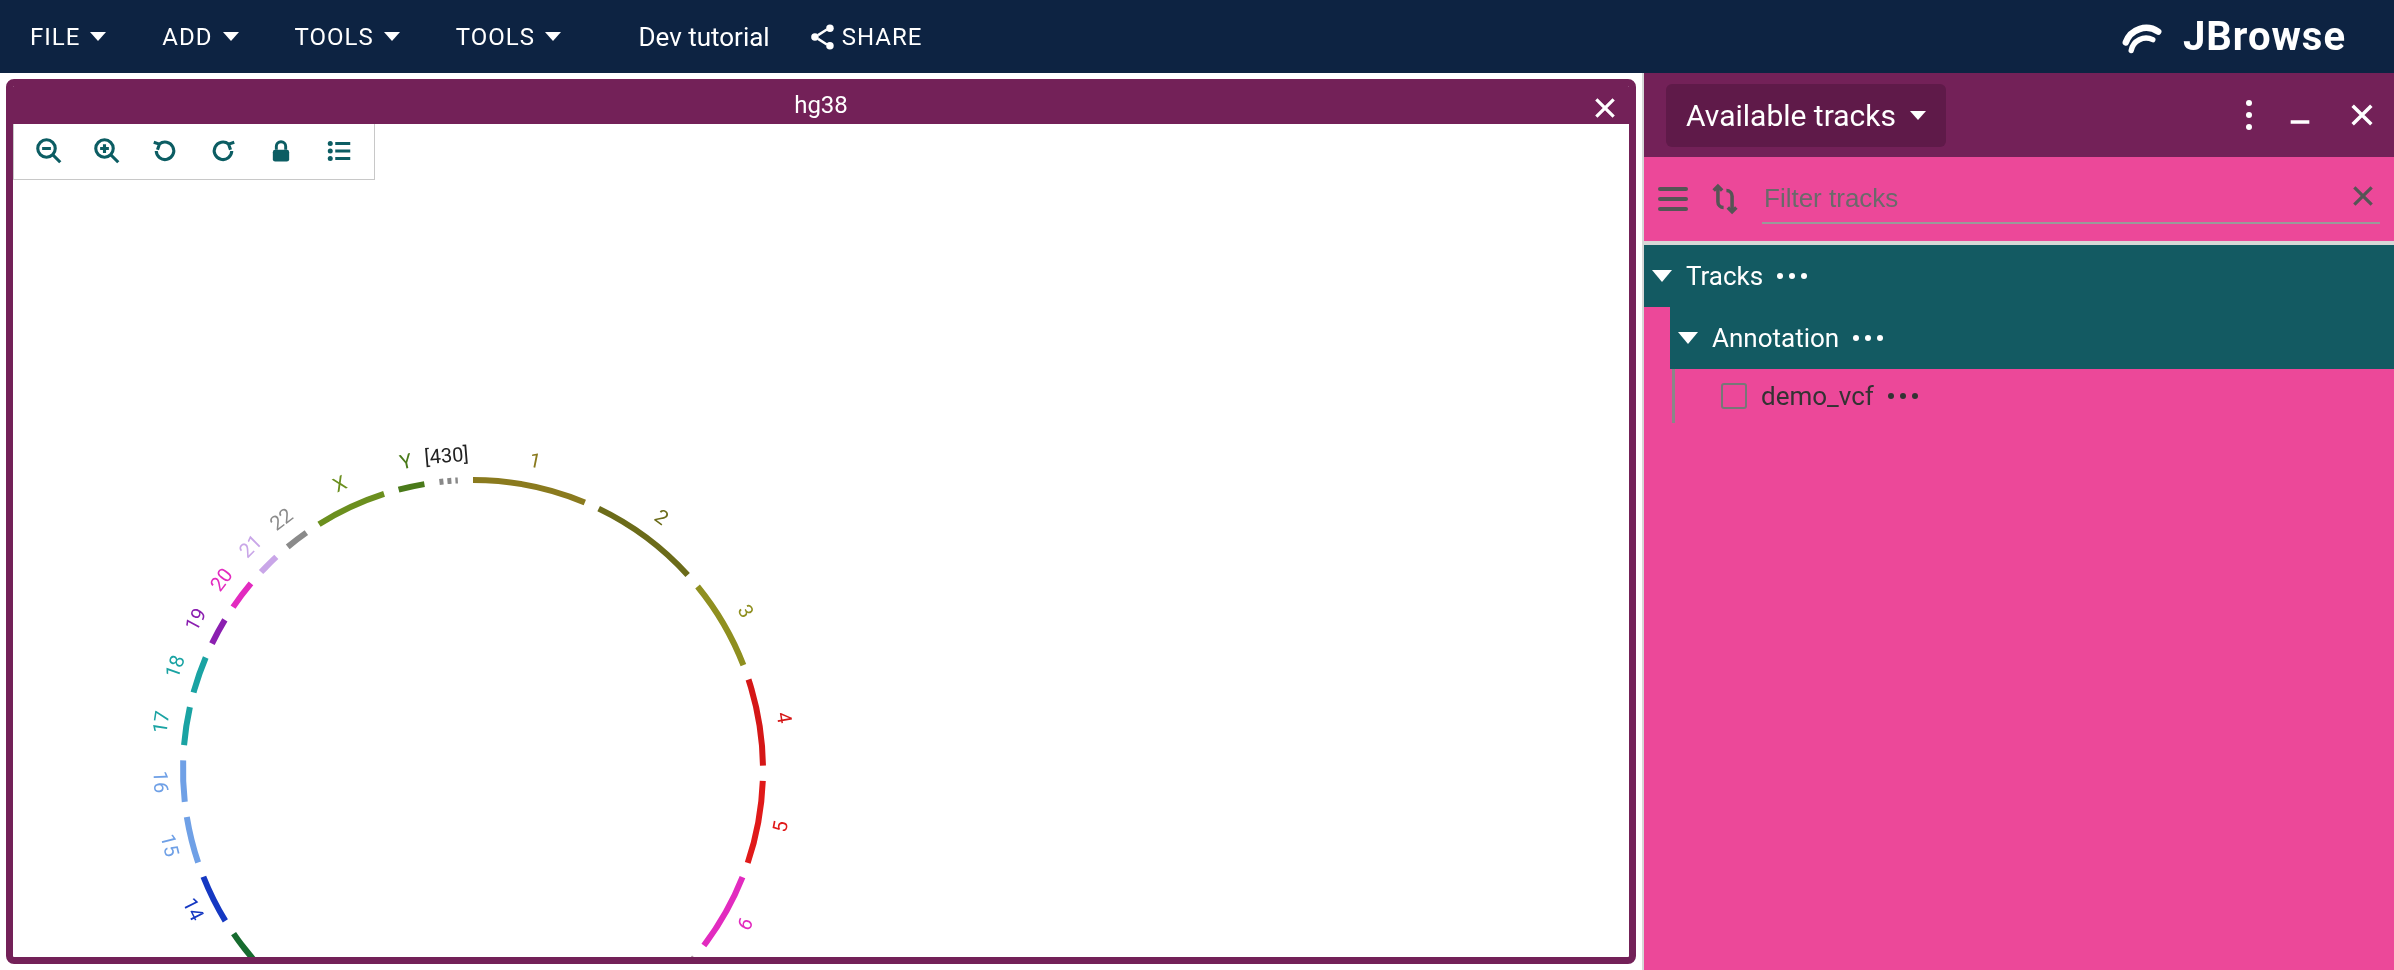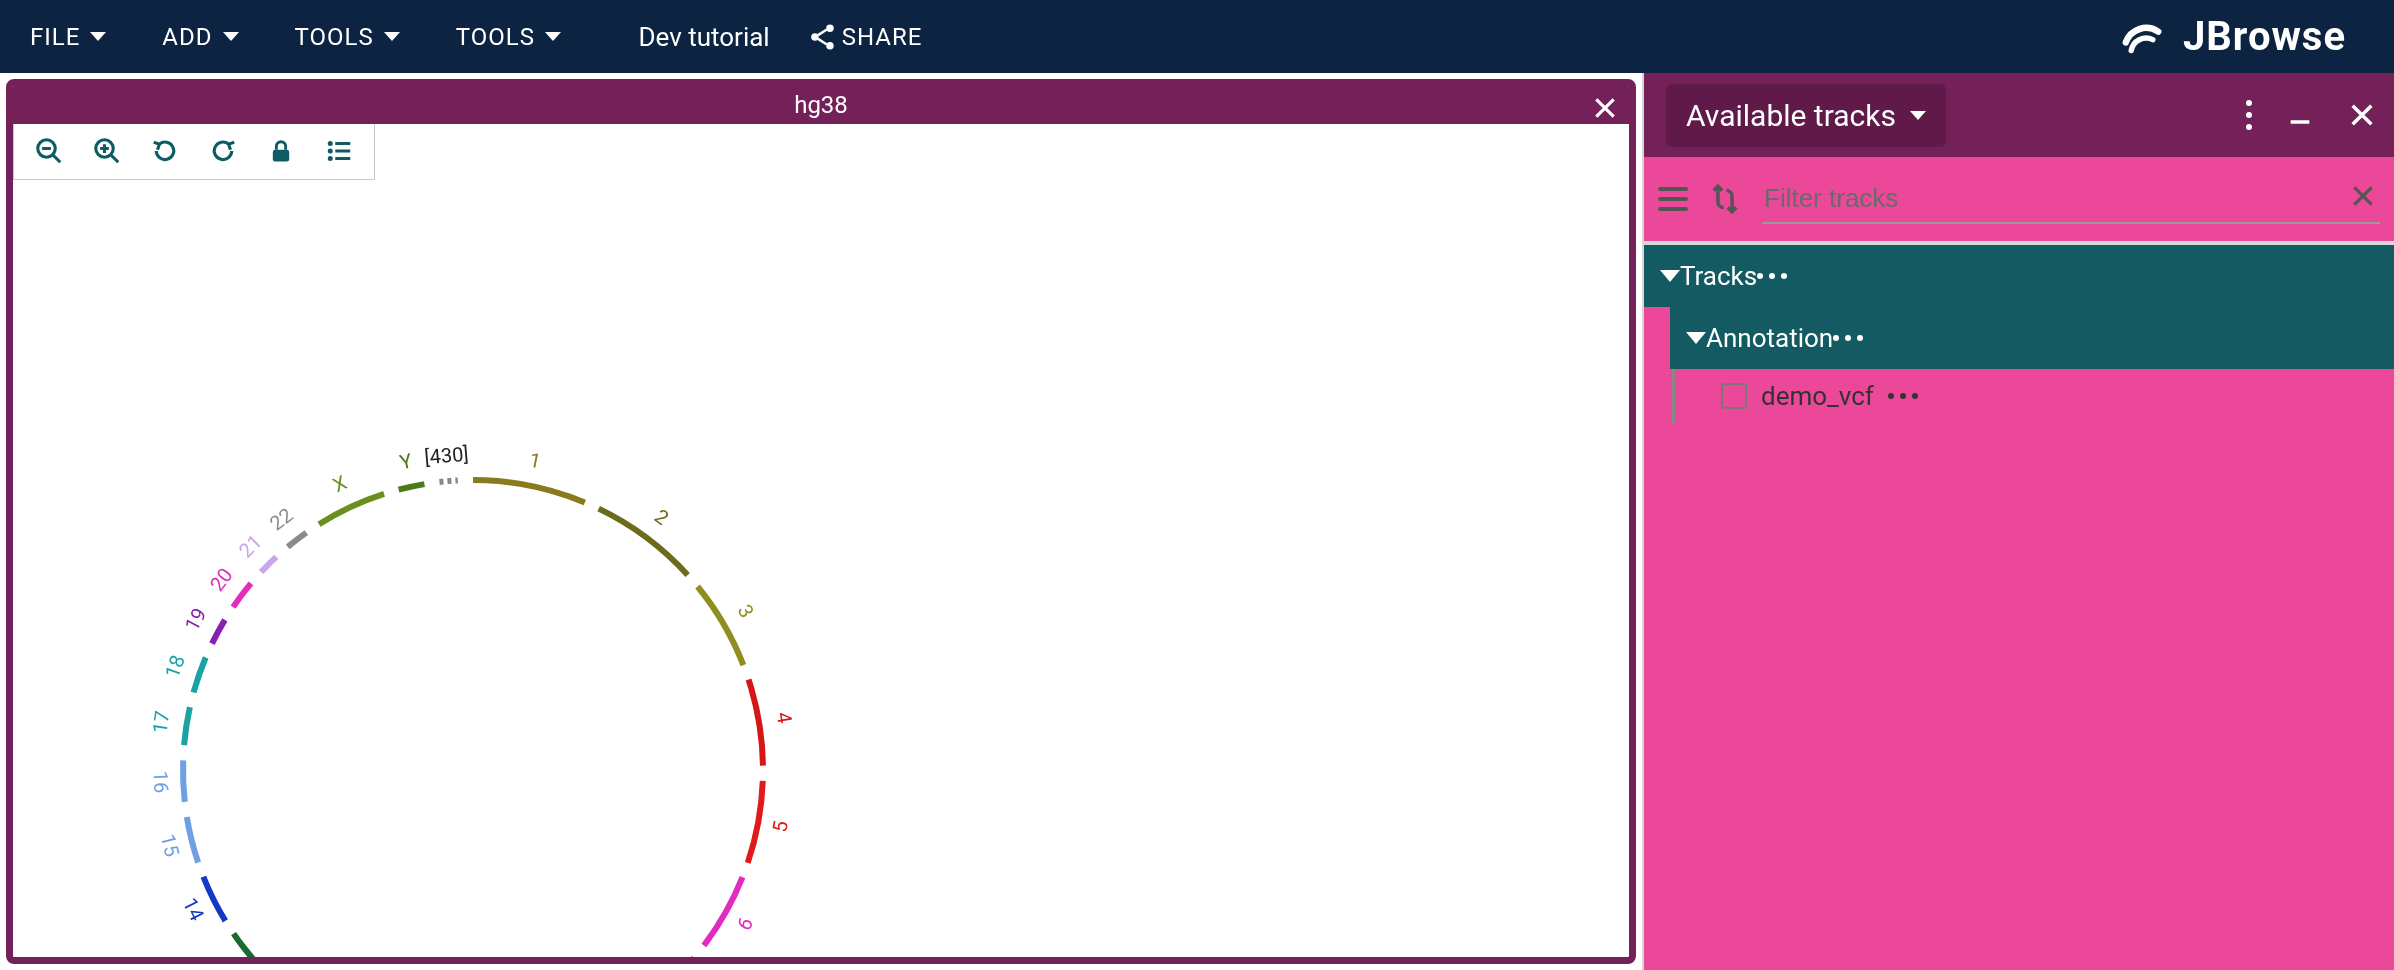--- a/index.html
+++ b/index.html
@@ -163,22 +163,23 @@
     padding: 4px 2px;
   }
   .filter-input::placeholder { color: #6a6a6a; }
   .clear-x { cursor:pointer; color:#555; padding:4px; }
 
   .group-bar {
     background: #135a62;
     color: #fff;
     display: flex; align-items: center;
     height: 62px;
-    padding: 0 16px;
+    padding: 0 8px;
     font-size: 26px;
+    gap: 14px;
   }
   .group-bar .tri {
     width:0; height:0;
     border-left:10px solid transparent;
     border-right:10px solid transparent;
     border-top:12px solid #fff;
   }
   .group-bar.sub { margin-left: 26px; }
   .hdots { display:flex; gap:6px; }
   .hdots span { width:6px; height:6px; border-radius:50%; background:#fff; }

